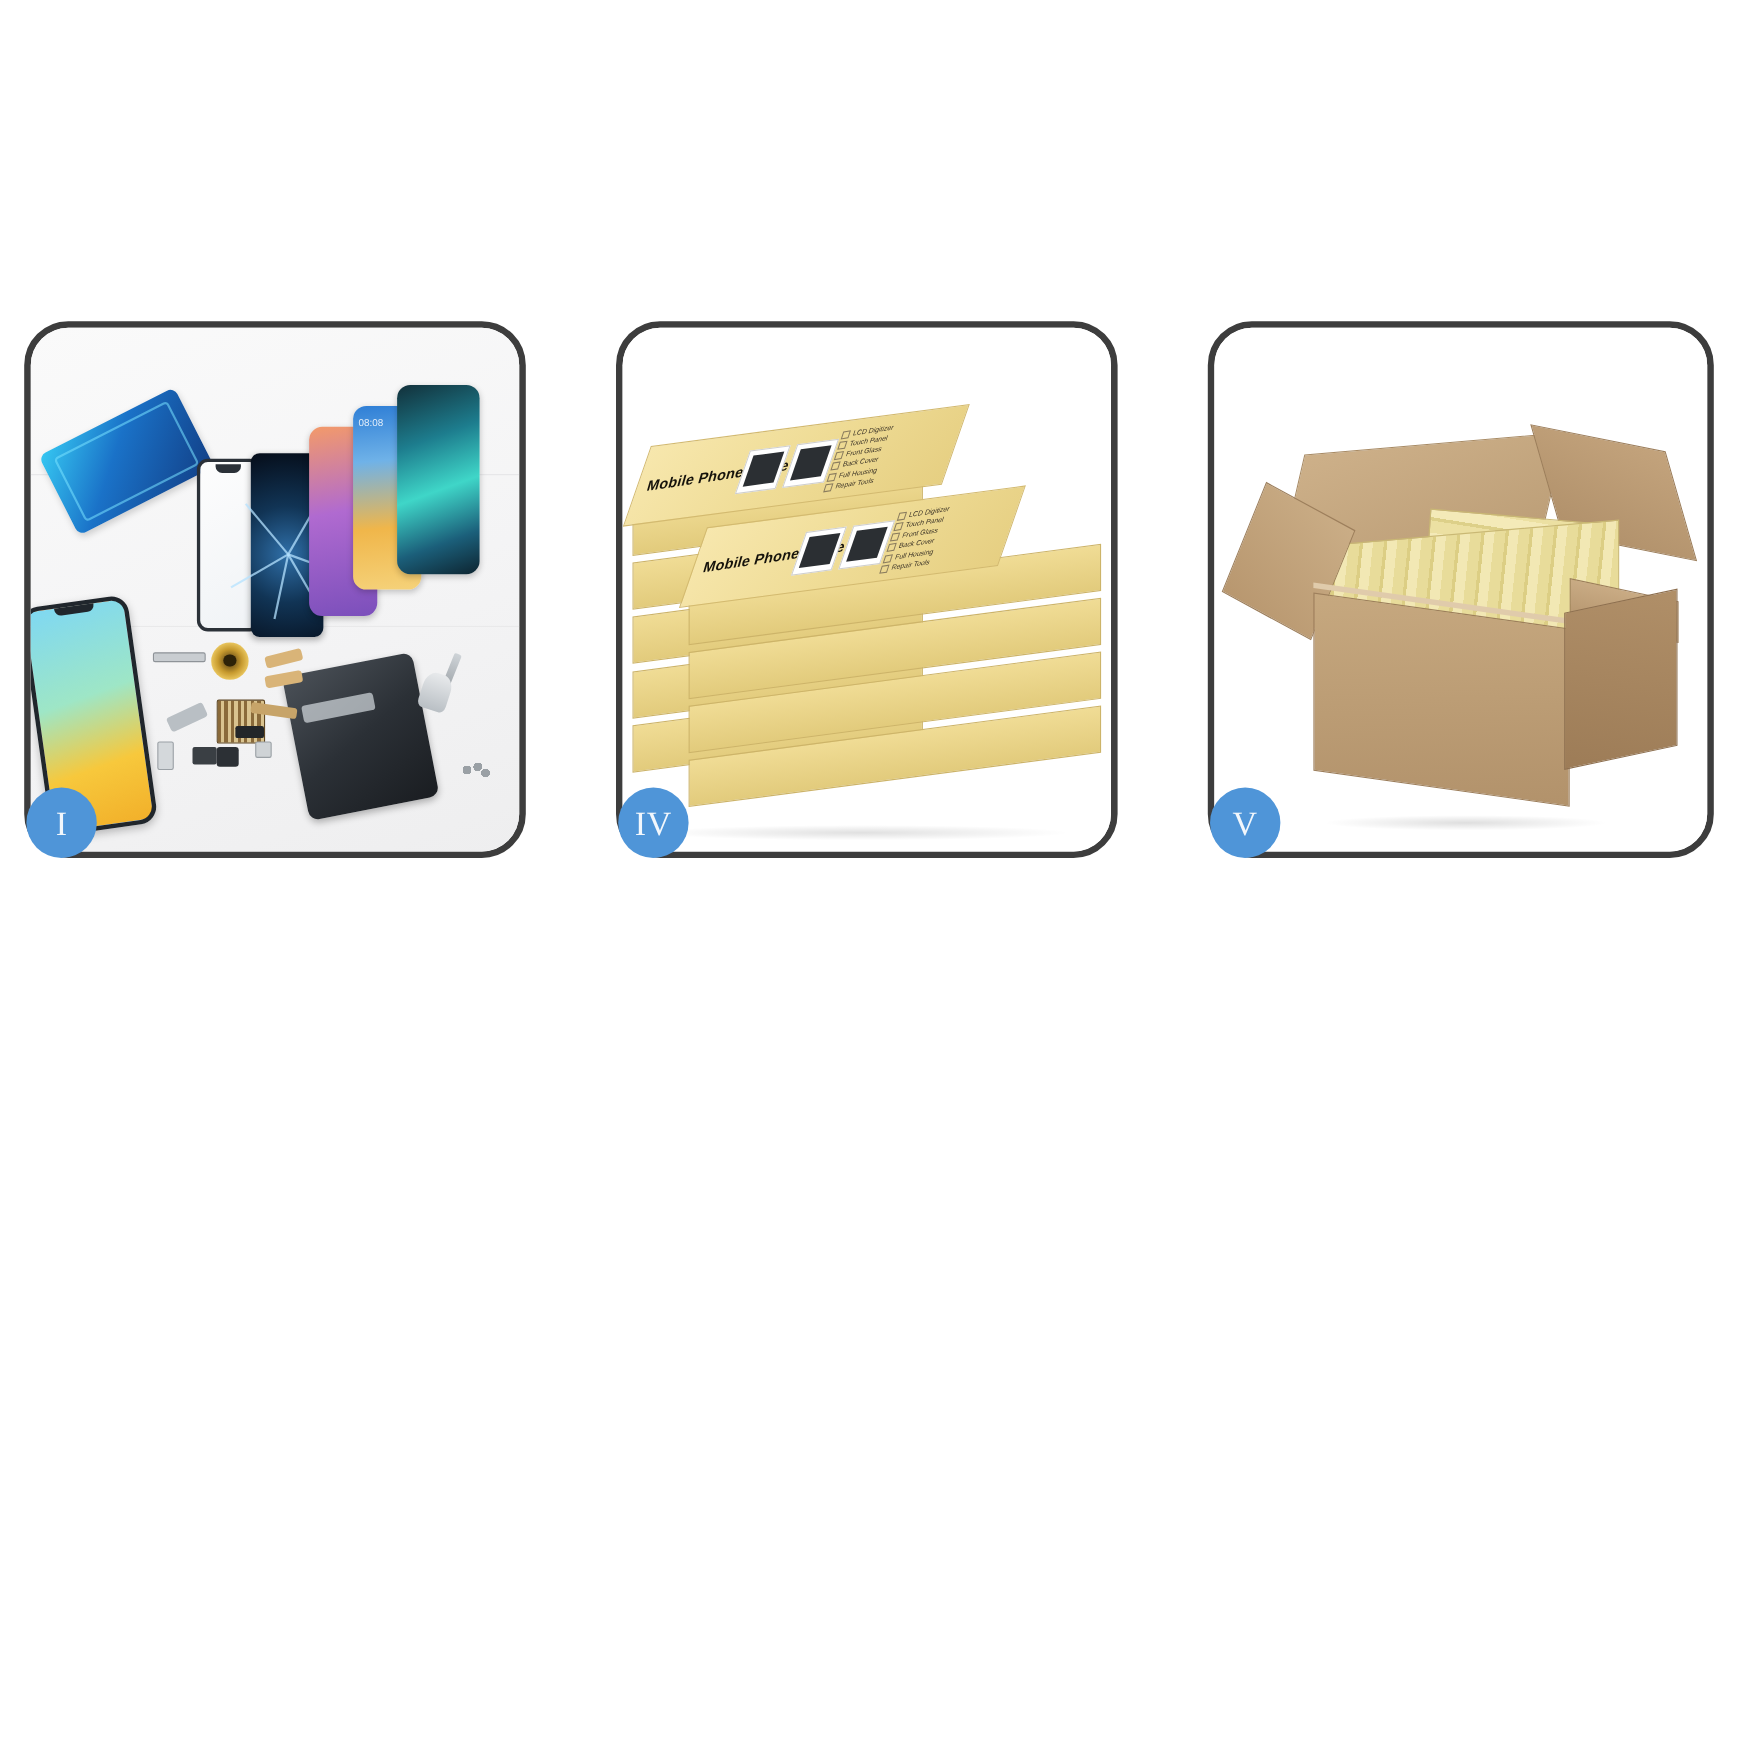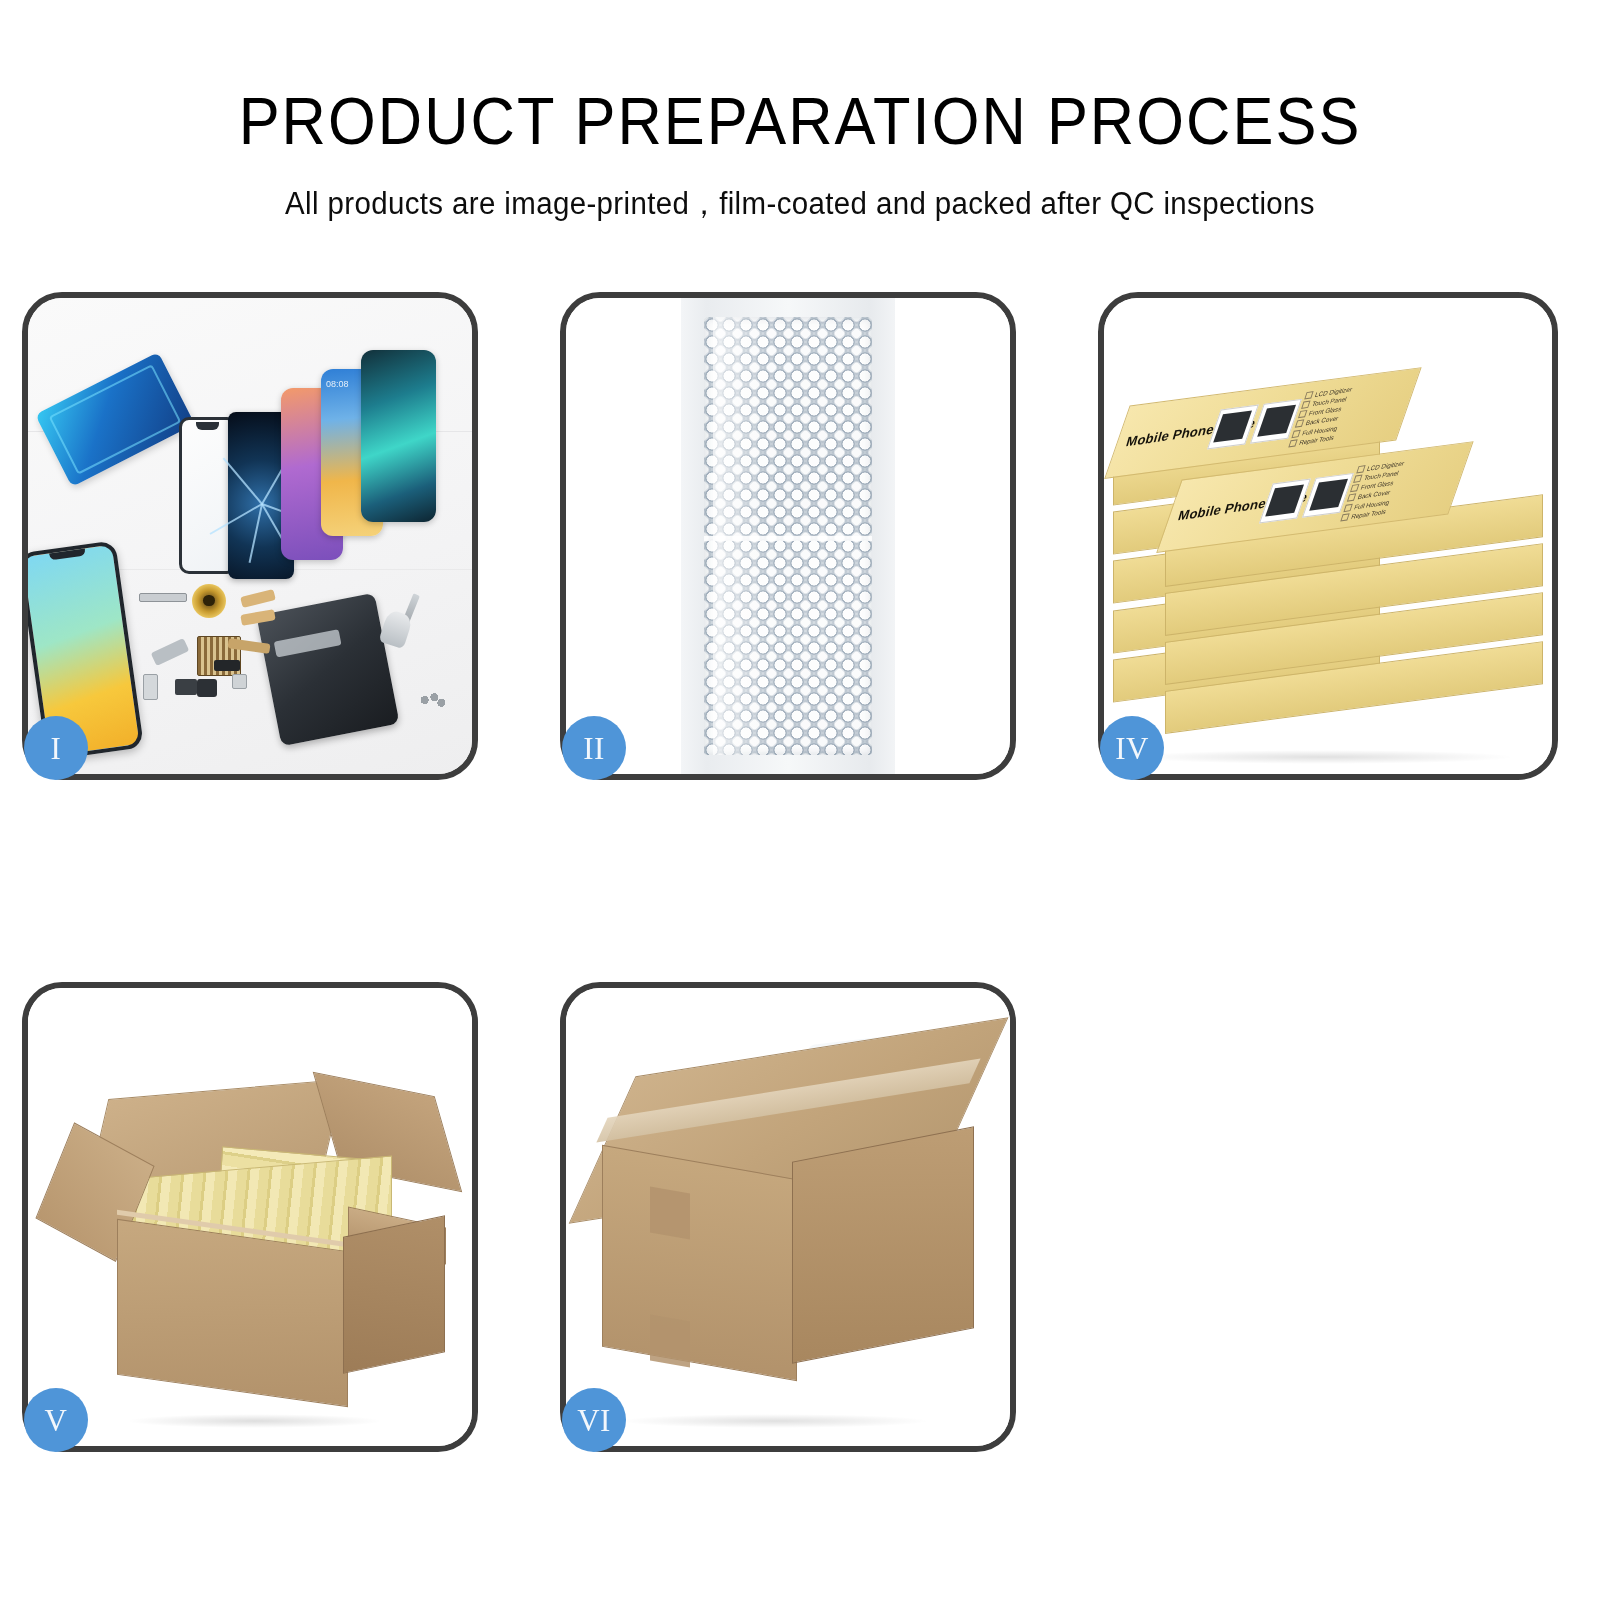--- a/index.html
+++ b/index.html
@@ -386,24 +386,20 @@
   .p6 .shadow {
     position:absolute; left:12%; bottom:4%; width:70%; height:3%;
     background:radial-gradient(ellipse at center,rgba(0,0,0,.12),transparent 70%);
   }
 </style>
 </head>
 <body>
 
 <div id="page">
 
-  <div class="header">
-    <div class="title">PRODUCT PREPARATION PROCESS</div>
-    <div class="subtitle">All products are image-printed，film-coated and packed after QC inspections</div>
-  </div>
 
   <div class="grid">
 
     <div class="panel">
       <div class="panel-inner p1">
         <div class="wash"></div>
         <div class="wash2"></div>
         <div class="ph blue-plate"></div>
         <div class="ph prot"></div>
         <div class="ph cracked">
@@ -434,29 +430,20 @@
         <div class="cmp sp3"></div>
         <div class="cmp sp4"></div>
         <div class="cmp sp5"></div>
         <div class="cmp tool"></div>
         <div class="cmp brush"></div>
         <div class="cmp screws"></div>
       </div>
       <div class="badge">I</div>
     </div>
 
-    <div class="panel">
-      <div class="panel-inner p2">
-        <div class="sleeve"></div>
-        <div class="bubbles"></div>
-        <div class="gloss"></div>
-        <div class="seam"></div>
-      </div>
-      <div class="badge">II</div>
-    </div>
 
 
     <div class="panel">
       <div class="panel-inner p4">
         <div class="stack">
 
           <div class="sbox" style="left:0%; top:22%; width:62%;"></div>
           <div class="sbox" style="left:0%; top:34%; width:62%;"></div>
           <div class="sbox" style="left:0%; top:46%; width:62%;"></div>
           <div class="sbox" style="left:0%; top:58%; width:62%;"></div>
@@ -518,28 +505,15 @@
         <div class="flap-left"></div>
         <div class="flap-front-r"></div>
         <div class="rim"></div>
         <div class="body"></div>
         <div class="body-right"></div>
         <div class="shadow"></div>
       </div>
       <div class="badge">V</div>
     </div>
 
-    <div class="panel">
-      <div class="panel-inner p6">
-        <div class="glass"></div>
-        <div class="top"></div>
-        <div class="tape-top"></div>
-        <div class="front"></div>
-        <div class="side"></div>
-        <div class="tab1"></div>
-        <div class="tab2"></div>
-        <div class="shadow"></div>
-      </div>
-      <div class="badge">VI</div>
-    </div>
 
   </div>
 </div>
 
 </body></html>

